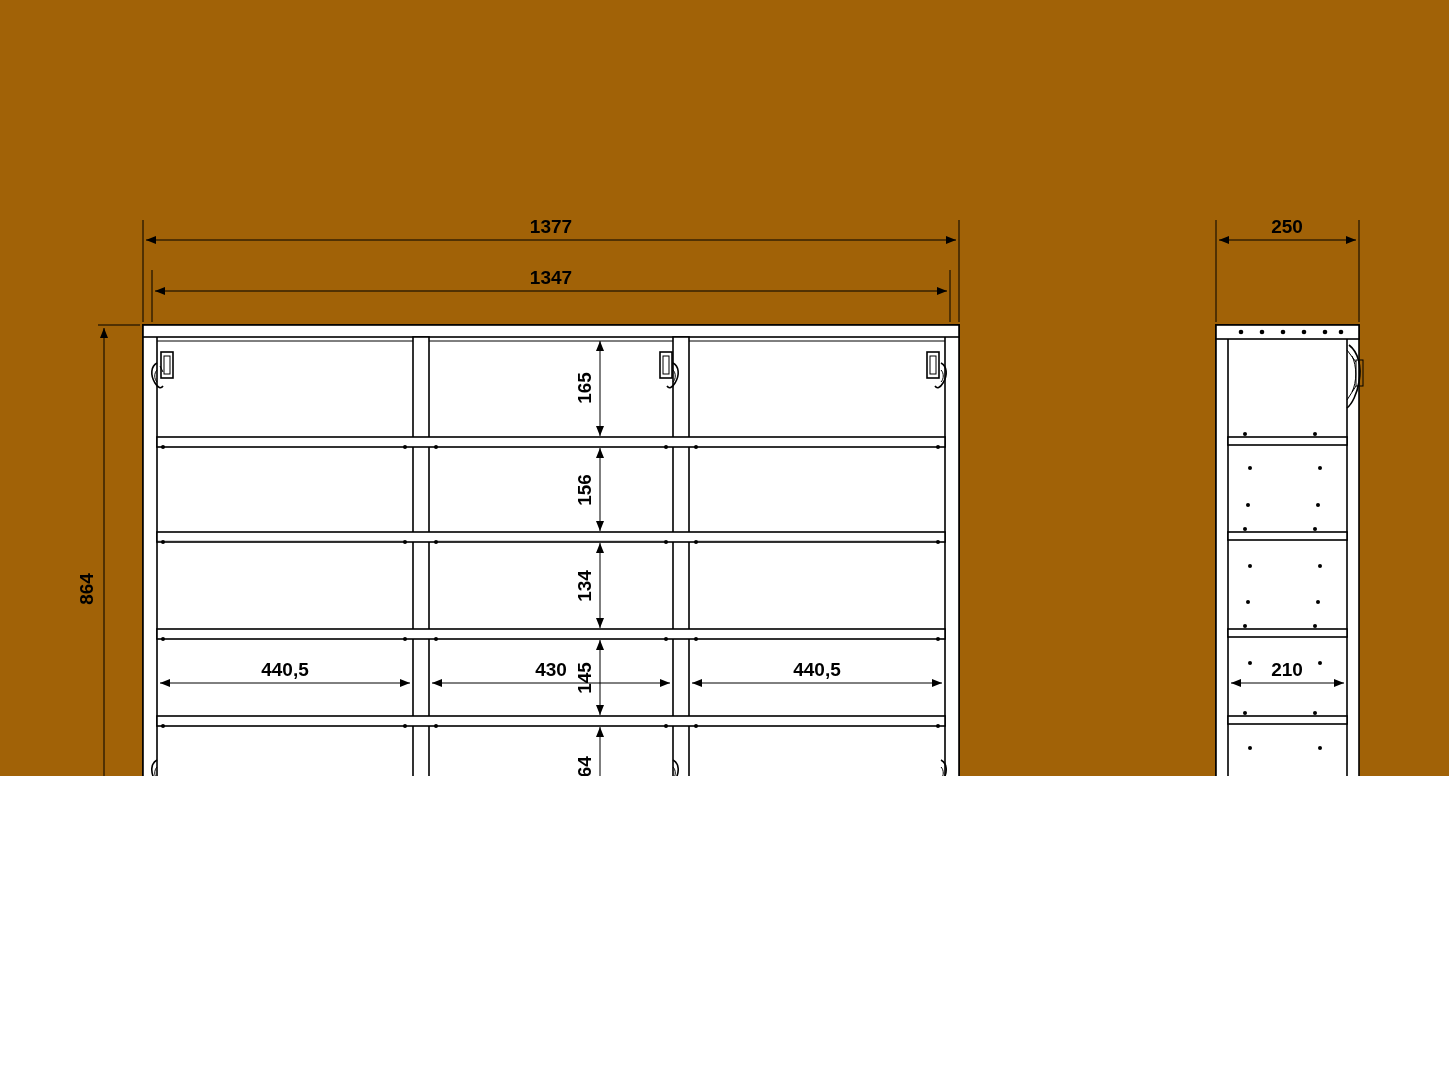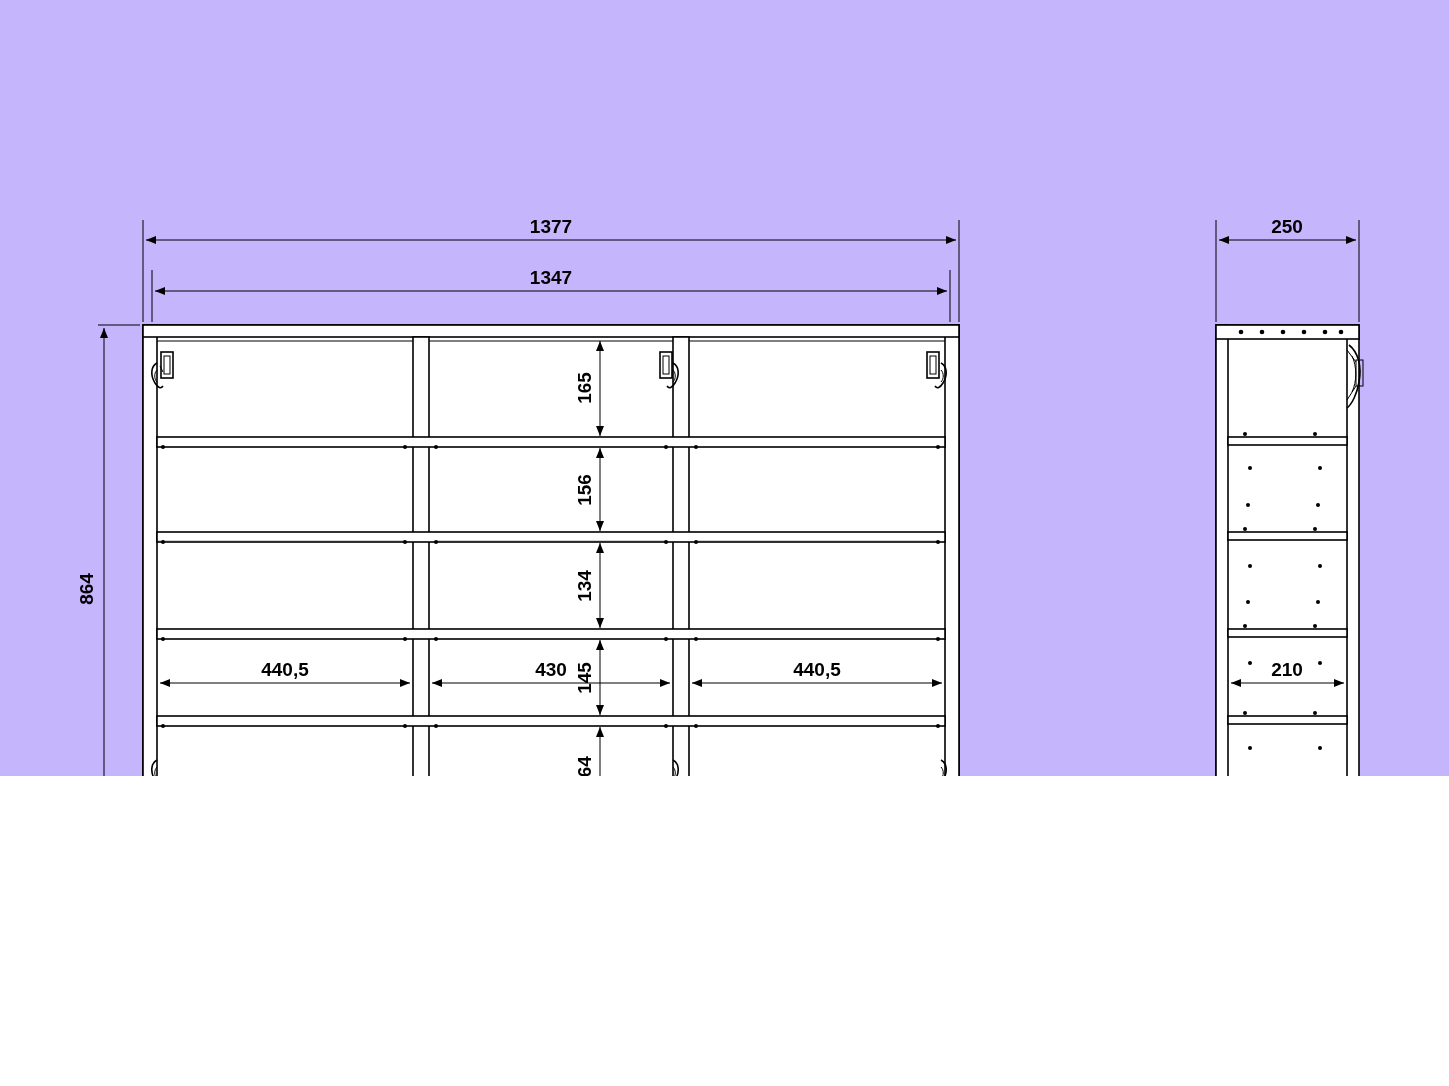--- a/index.html
+++ b/index.html
@@ -7,21 +7,21 @@
     padding: 0;
     background: #ffffff;
   }
   body {
     font-family: "Liberation Sans", sans-serif;
   }
   #stage {
     position: relative;
     width: 1449px;
     height: 776px;
-    background: #c4b5fd;
+    background: #a16207;
     overflow: hidden;
   }
   svg#drawing {
     position: absolute;
     left: 0;
     top: 0;
     width: 1449px;
     height: 1086px;
   }
   .dimtext {

